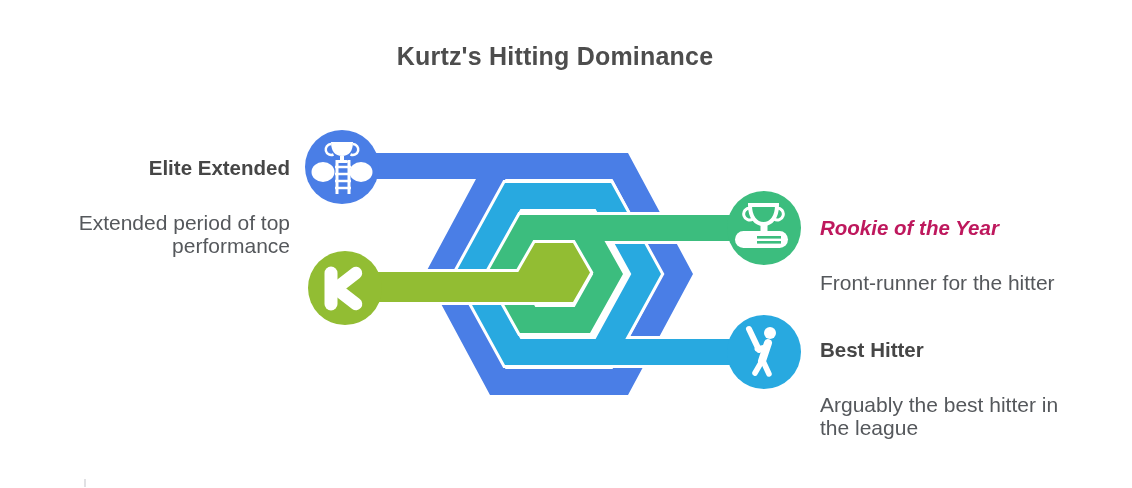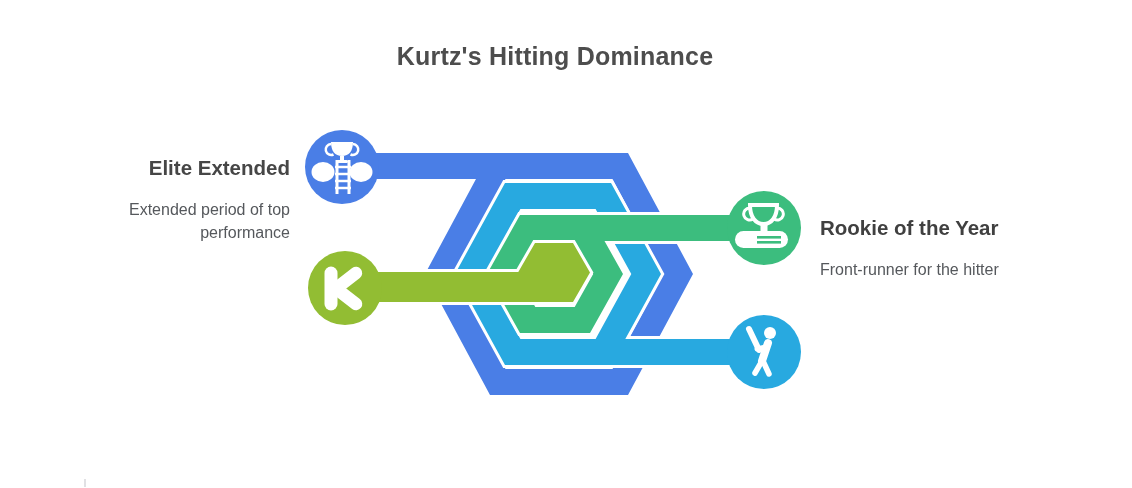--- a/index.html
+++ b/index.html
@@ -8,21 +8,21 @@
     font-family:"Liberation Sans","DejaVu Sans",sans-serif;
   }
   .title{
     position:absolute;top:42px;left:0;width:1110px;text-align:center;
     font-size:25px;font-weight:700;letter-spacing:.2px;
   }
   .tblock{position:absolute;}
   .tblock.left{left:75px;width:215px;text-align:right;}
   .tblock.right{left:820px;width:240px;text-align:left;}
   .item-label{font-size:20.5px;font-weight:700;line-height:24px;}
-  .item-desc{font-size:16px;font-weight:400;line-height:22.5px;margin-top:19px;}
+  .item-desc{font-size:21px;font-weight:400;line-height:22.5px;margin-top:32px;}
   svg{position:absolute;top:0;left:0;}
   .ring{stroke:#ffffff;stroke-width:6;paint-order:stroke fill;fill-rule:evenodd;}
   .wm{position:absolute;left:84px;top:479px;width:2px;height:8px;background:#d4d4d8;opacity:.7;}
 </style>
 </head>
 <body>
 
 <div id="stage">
 
   <div class="title" style="color: rgb(77, 77, 77);">Kurtz's Hitting Dominance</div>
@@ -90,19 +90,23 @@
     </g>
   </svg>
 
   <div class="tblock left" style="top:156px">
     <div class="item-label" style="color: rgb(70, 70, 70);">Elite Extended</div>
     <div class="item-desc" style="color: rgb(85, 88, 92);">Extended period of top performance</div>
   </div>
 
 
   <div class="tblock right" style="top:216px">
-    <div class="item-label" style="color: #404040;">Rookie of the Year</div>
+    <div class="item-label" style="color: #be185d; font-style: italic;">Rookie of the Year</div>
     <div class="item-desc" style="color: rgb(85, 88, 92);">Front-runner for the hitter</div>
   </div>
 
+  <div class="tblock right" style="top:338px">
+    <div class="item-label" style="color: rgb(70, 70, 70);">Best Hitter</div>
+    <div class="item-desc" style="color: rgb(85, 88, 92);">Arguably the best hitter in the league</div>
+  </div>
 
   <div class="wm"></div>
 </div>
 
 </body></html>

